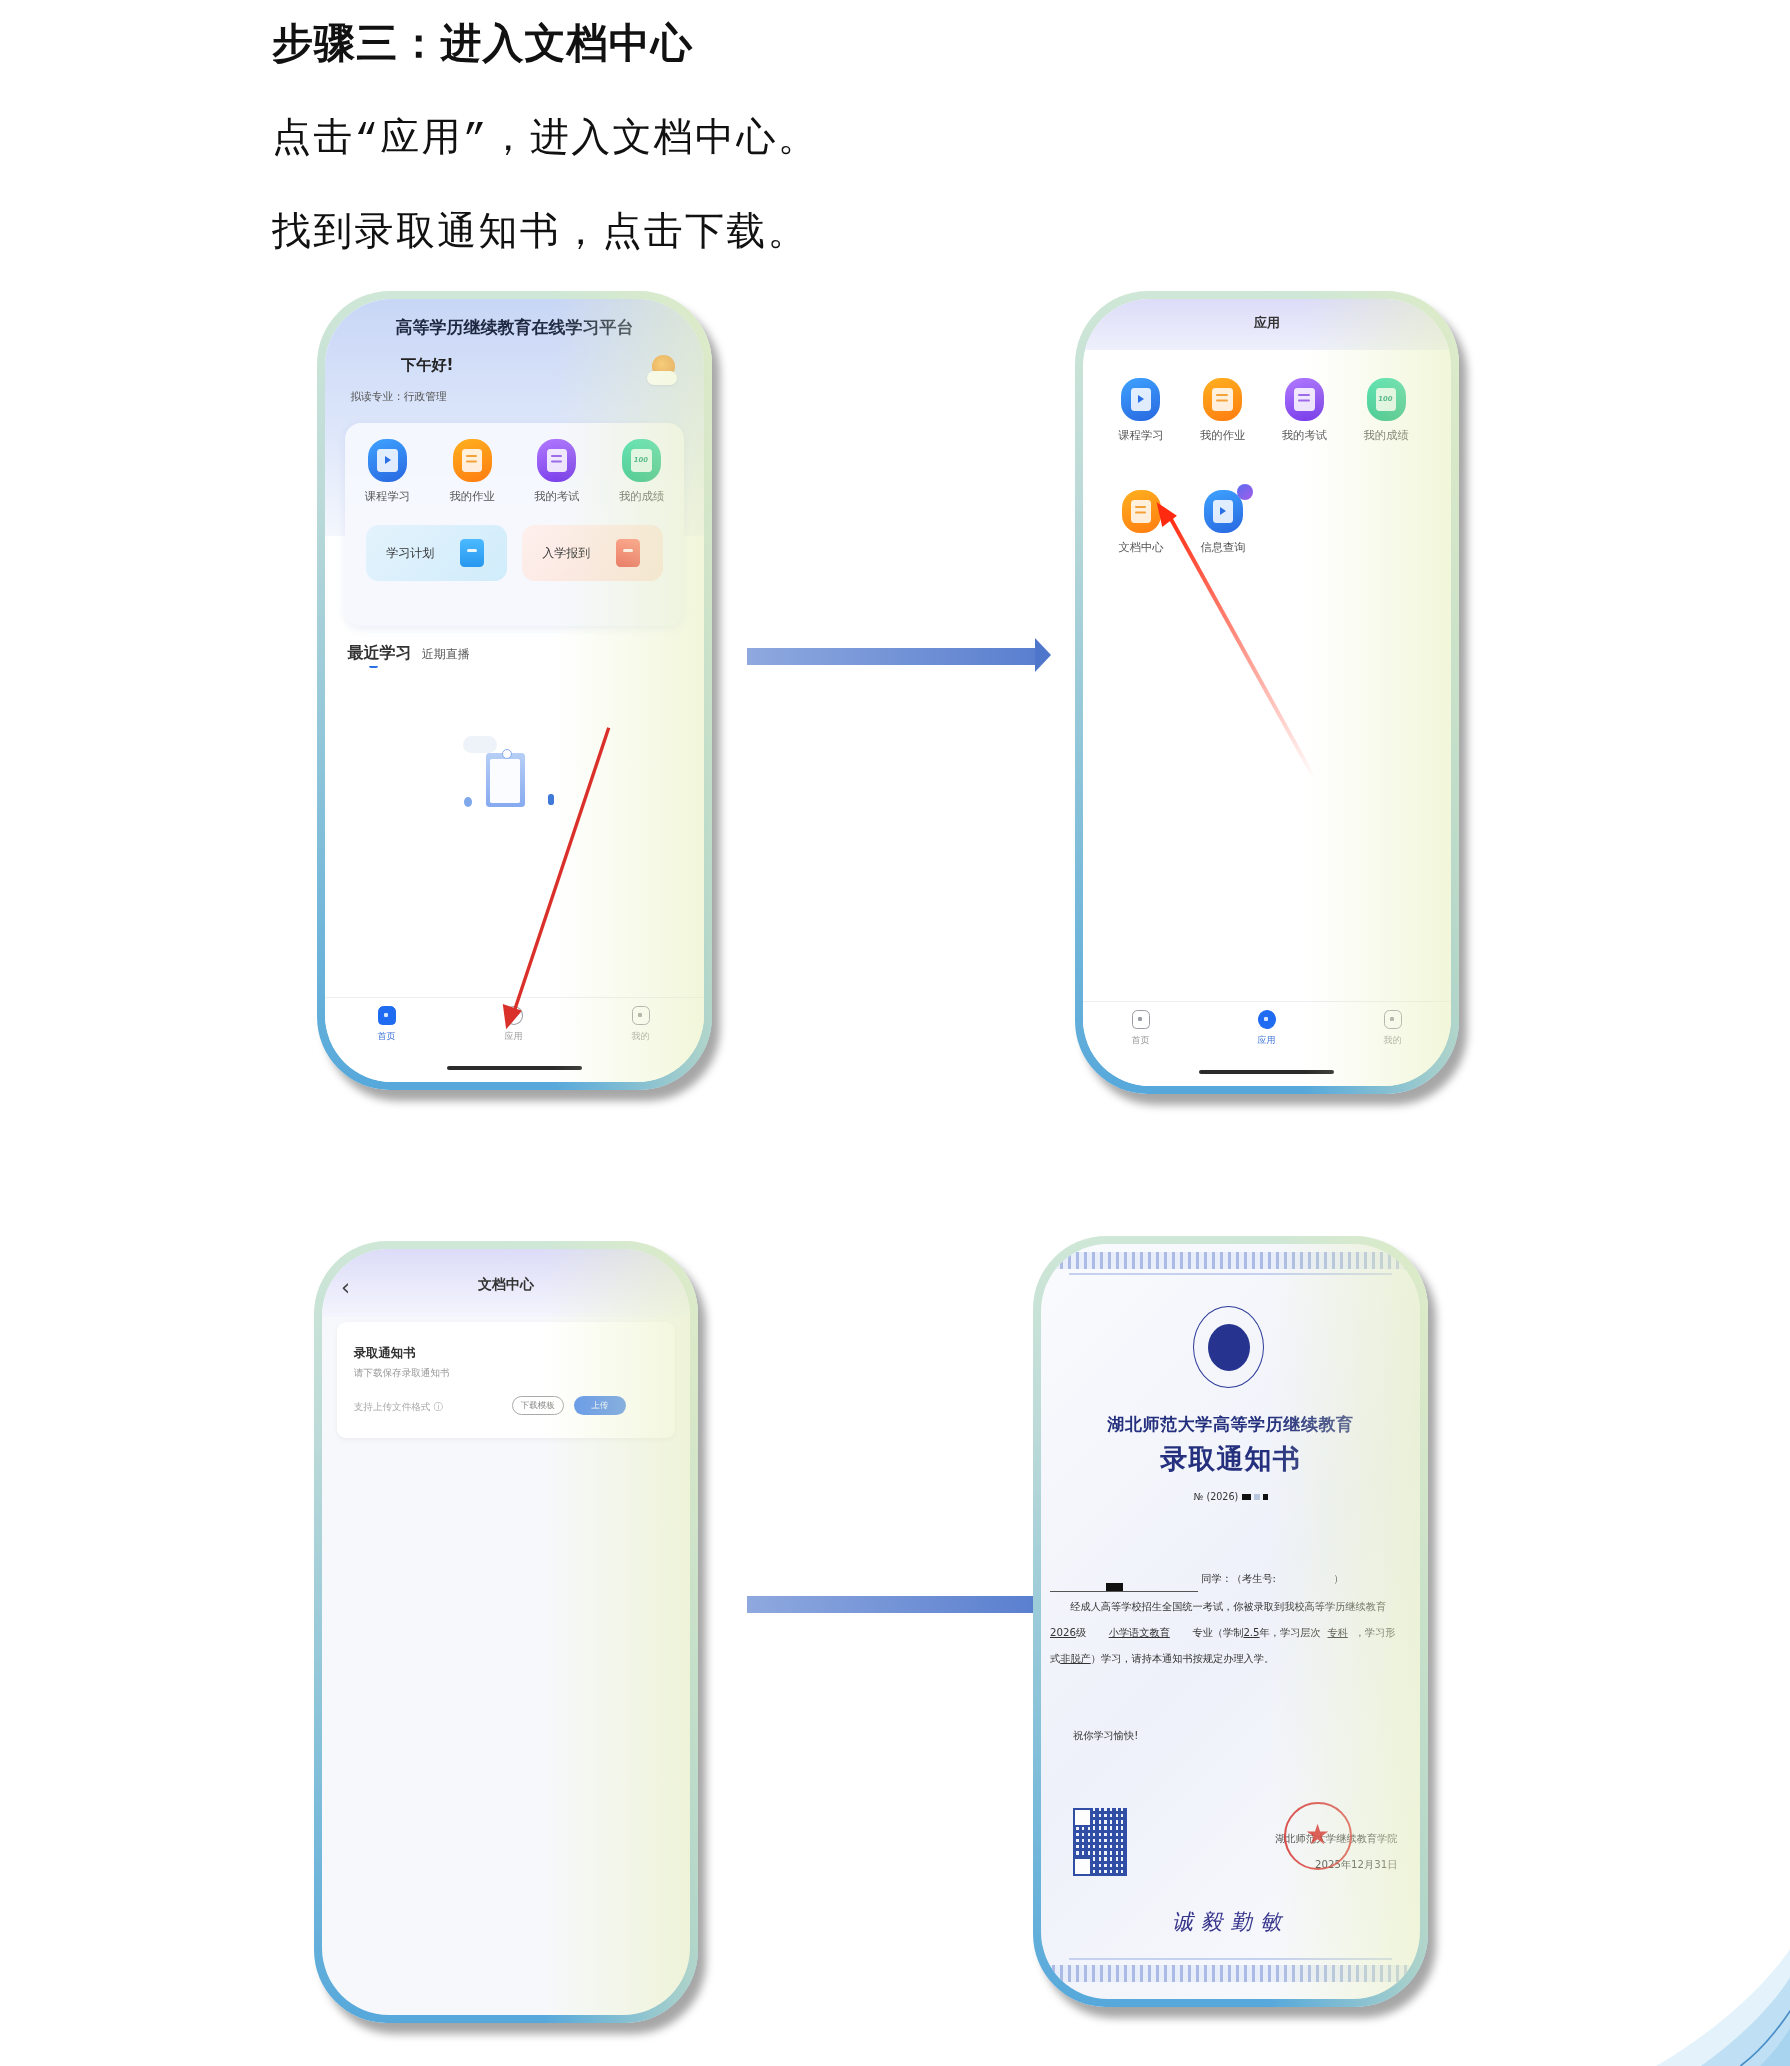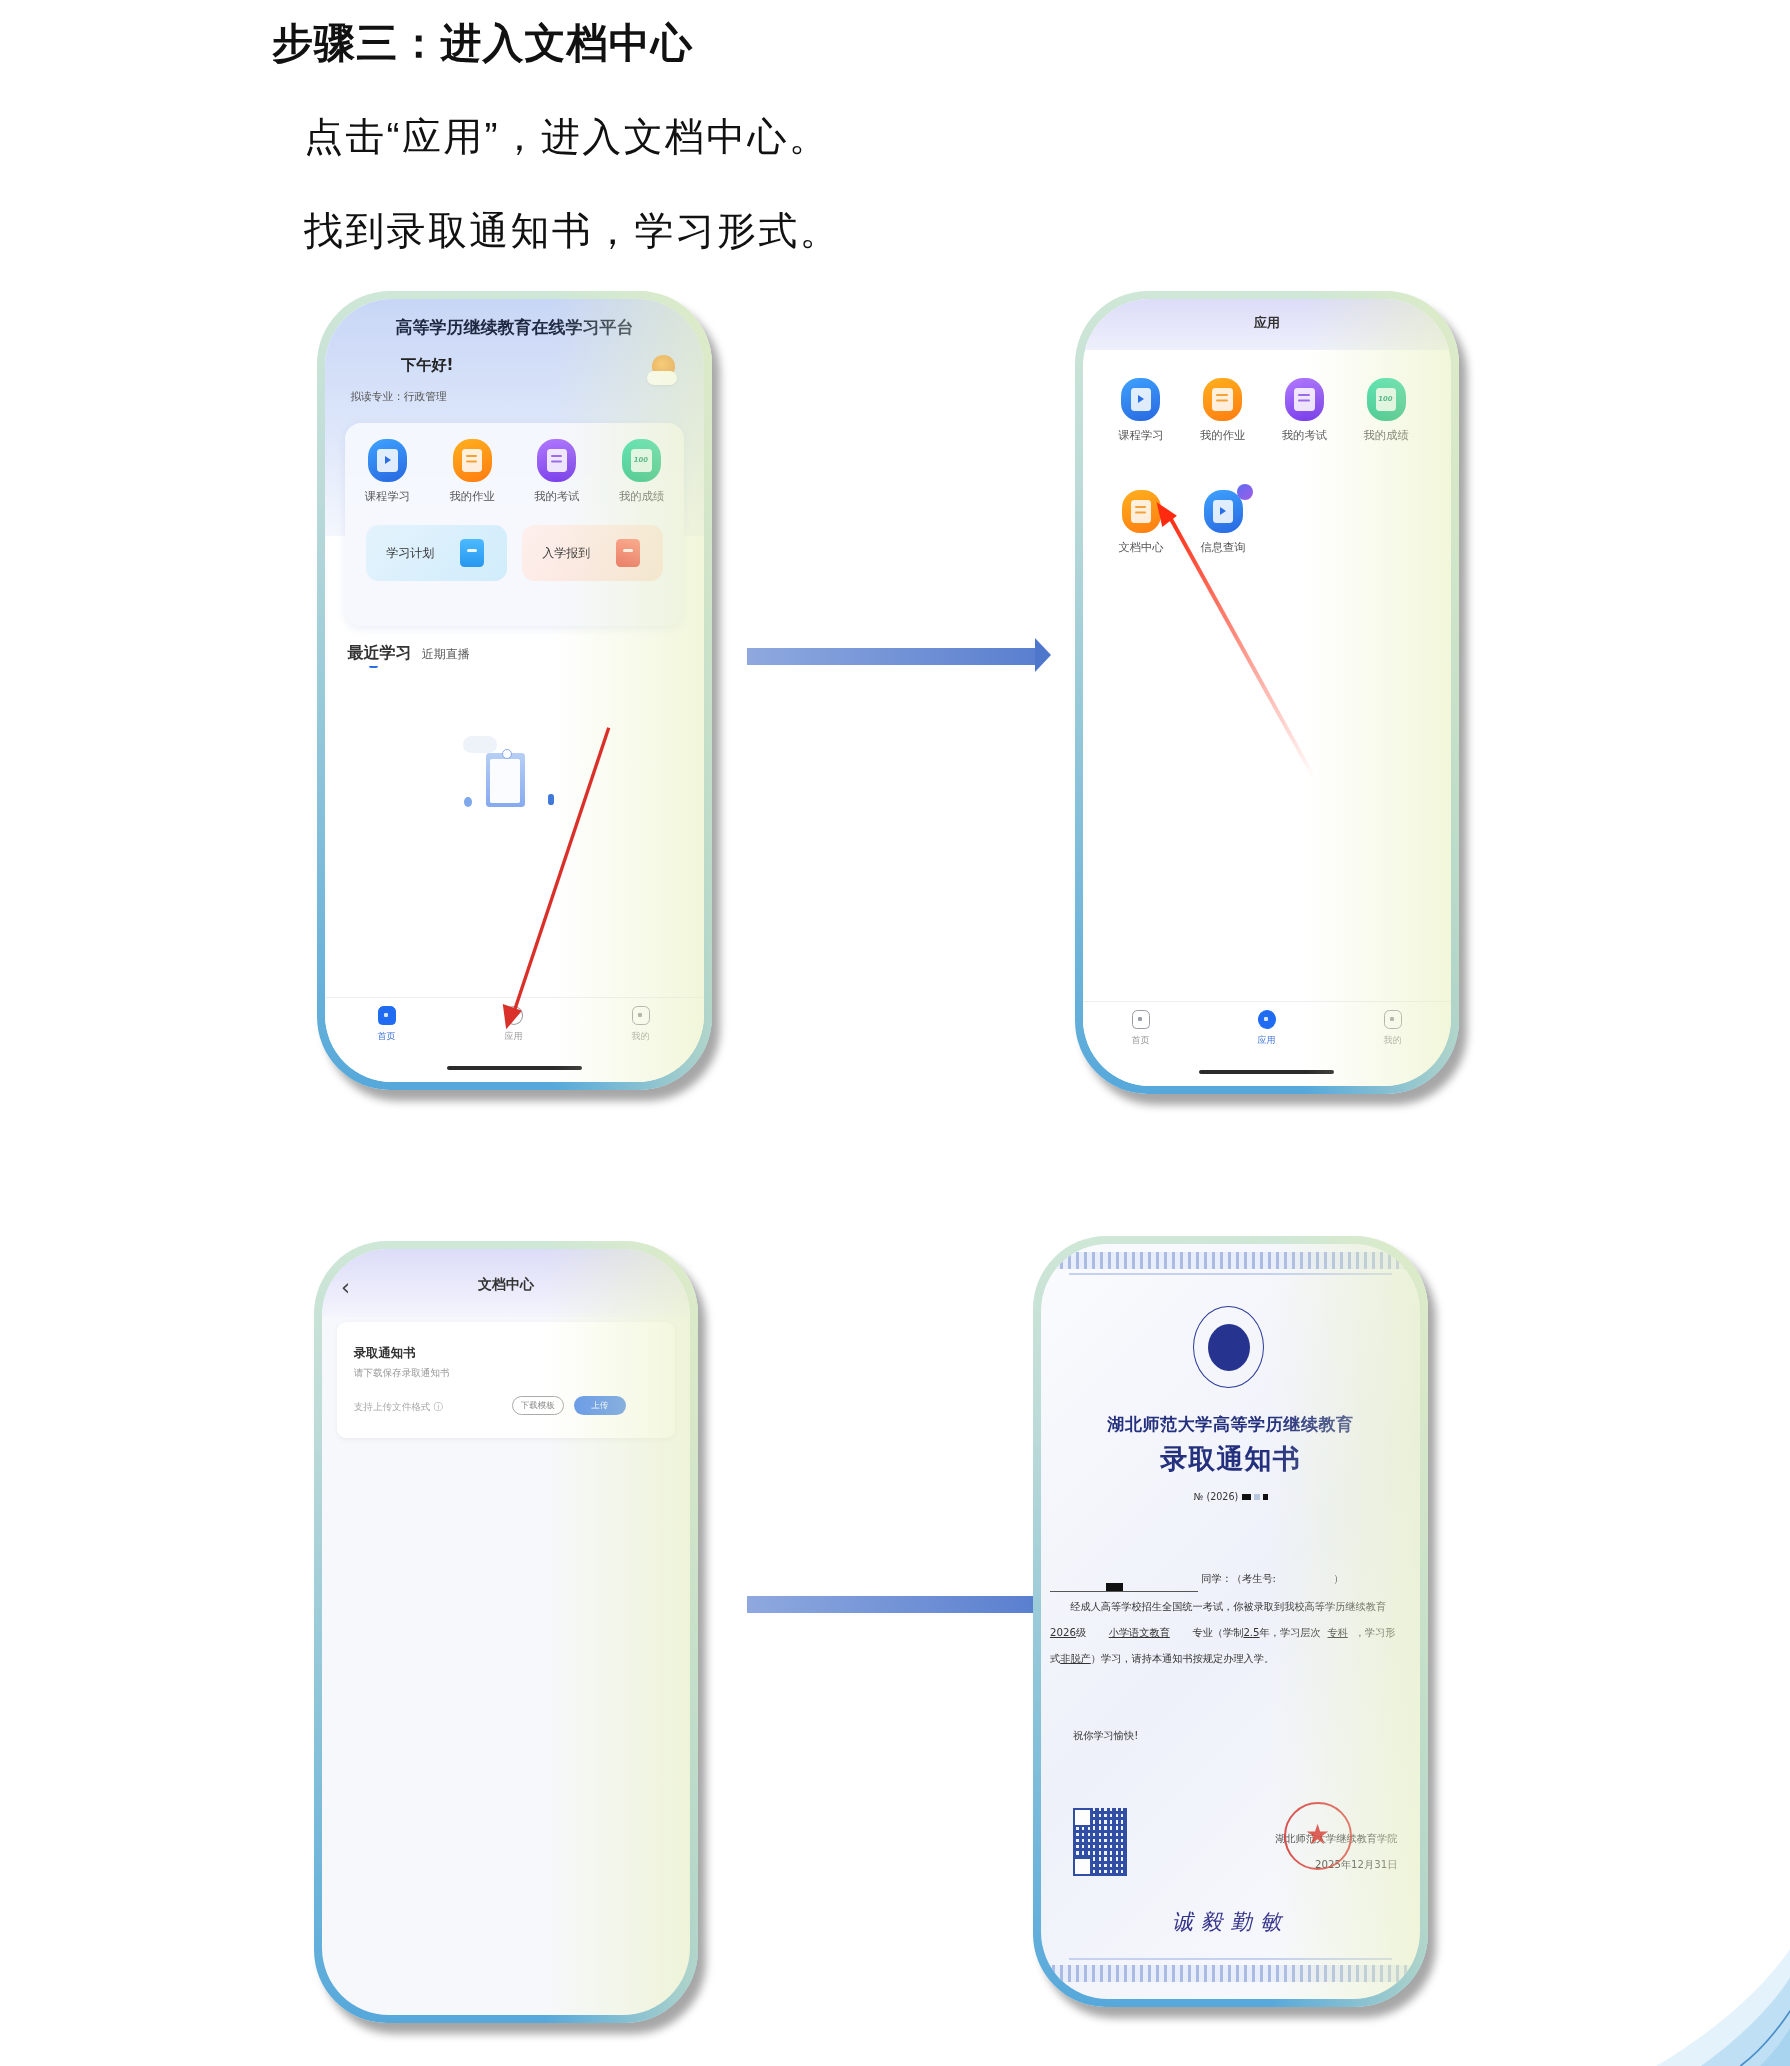--- a/index.html
+++ b/index.html
@@ -1,21 +1,21 @@
 <!DOCTYPE html>
 <html style="font-size:9px"><head>
 <meta charset="utf-8">
 <style>
   * { box-sizing: border-box; margin: 0; padding: 0; }
   html, body { width: 1791px; height: 2066px; background: #ffffff; overflow: hidden; }
   body { position: relative; font-family: "DejaVu Sans", "Liberation Sans", sans-serif; color: #111; }
 
   
   .heading { position: absolute; left: 272px; top: 16px; font-family: "DejaVu Serif", "Liberation Serif", serif; font-size: 41px; font-weight: bold; letter-spacing: 1.1px; color: #111; }
-  .para { position: absolute; left: 272px; font-family: Liberation Sans, sans-serif; font-size: 39px; letter-spacing: 2.3px; color: #111; margin-left: 32px; }
+  .para { position: absolute; left: 272px; font-family: Liberation Mono, monospace; font-size: 39px; letter-spacing: 2.3px; color: #111; }
   .para1 { top: 110px; }
   .para2 { top: 204px; }
 
   
   .flow-arrow { position: absolute; height: 32px; }
   .flow-arrow .shaft { position: absolute; left: 0; top: 8.5px; height: 17px; background: linear-gradient(90deg, #8fa9df, #5a7fcf); }
   .flow-arrow .head { position: absolute; top: -1.1px; width: 0; height: 0; border-top: 17px solid transparent; border-bottom: 17px solid transparent; border-left: 16px solid #4e77cc; }
 
   
   .phone { position: absolute; border-radius: 73px; padding: 8px;
@@ -140,21 +140,21 @@
   .cert-motto { position: absolute; top: 663px; width: 100%; text-align: center; font-family: "DejaVu Serif", "Liberation Serif", serif; font-style: italic; font-size: 21.4px; color: #35328a; letter-spacing: 8px; }
 
   
   .corner-wave { position: absolute; right: 0; bottom: 0; width: 135px; height: 169px; pointer-events: none; }
 </style>
 </head>
 <body>
 
 <div class="heading">步骤三：进入文档中心</div>
 <div class="para para1">点击“应用”，进入文档中心。</div>
-<div class="para para2">找到录取通知书，学习形式。</div>
+<div class="para para2">找到录取通知书，点击下载。</div>
 
 <div class="phone p1">
   <div class="screen">
     <div class="top-bg"></div>
     <div class="app-title">高等学历继续教育在线学习平台</div>
     <div class="greet">下午好!</div>
     <div class="major">拟读专业：行政管理</div>
     <div class="weather">
         <div class="sun"></div>
         <div class="cloud"></div>

